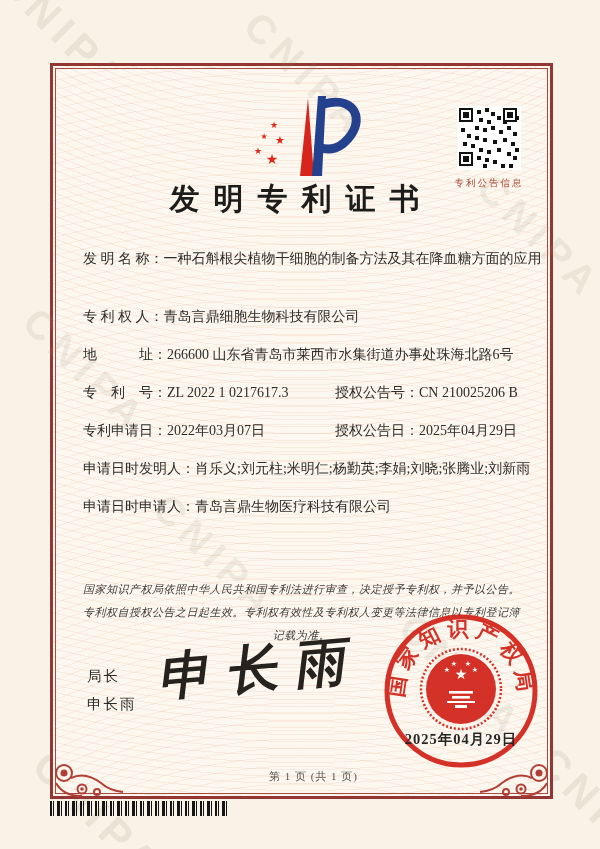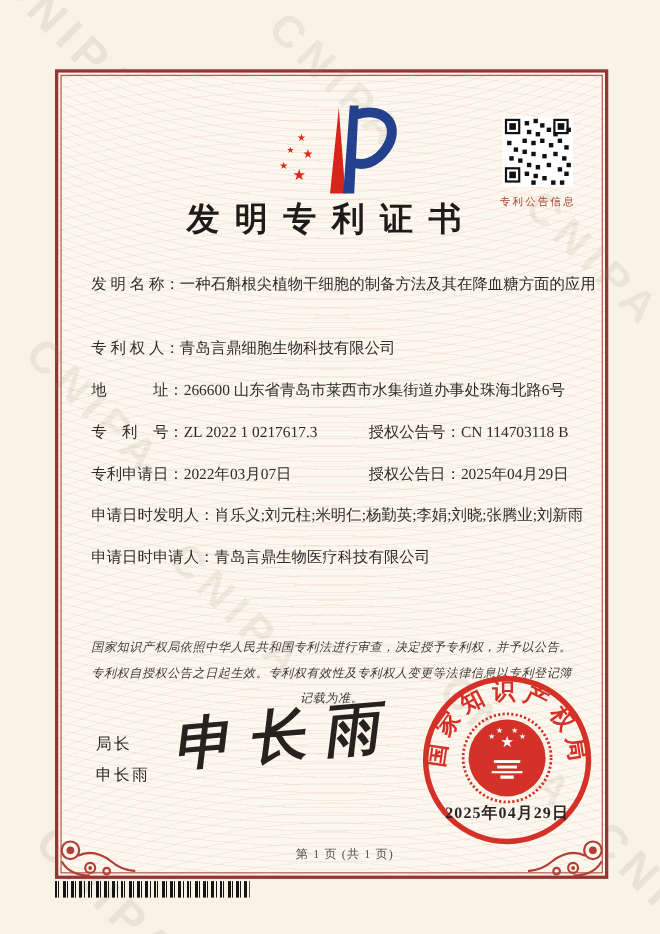--- a/index.html
+++ b/index.html
@@ -152,21 +152,21 @@
       <div class="frow gap">
         <span class="lbl">发 明 名 称：</span><span>一种石斛根尖植物干细胞的制备方法及其在降血糖方面的应用</span>
       </div>
       <div class="frow">
         <span class="lbl">专 利 权 人：</span><span>青岛言鼎细胞生物科技有限公司</span>
       </div>
       <div class="frow">
         <span class="lbl">地　　　址：</span><span>266600 山东省青岛市莱西市水集街道办事处珠海北路6号</span>
       </div>
       <div class="frow">
-        <span class="pair-left"><span class="lbl">专　利　号：</span><span>ZL 2022 1 0217617.3</span></span><span class="lbl">授权公告号：</span><span>CN 114703118 B</span>
+        <span class="pair-left"><span class="lbl">专　利　号：</span><span>ZL 2022 1 0217617.3</span></span><span class="lbl">授权公告号：</span><span>CN 210025206 B</span>
       </div>
       <div class="frow">
         <span class="pair-left"><span class="lbl">专利申请日：</span><span>2022年03月07日</span></span><span class="lbl">授权公告日：</span><span>2025年04月29日</span>
       </div>
       <div class="frow">
         <span class="lbl">申请日时发明人：</span><span>肖乐义;刘元柱;米明仁;杨勤英;李娟;刘晓;张腾业;刘新雨</span>
       </div>
       <div class="frow">
         <span class="lbl">申请日时申请人：</span><span>青岛言鼎生物医疗科技有限公司</span>
       </div>

